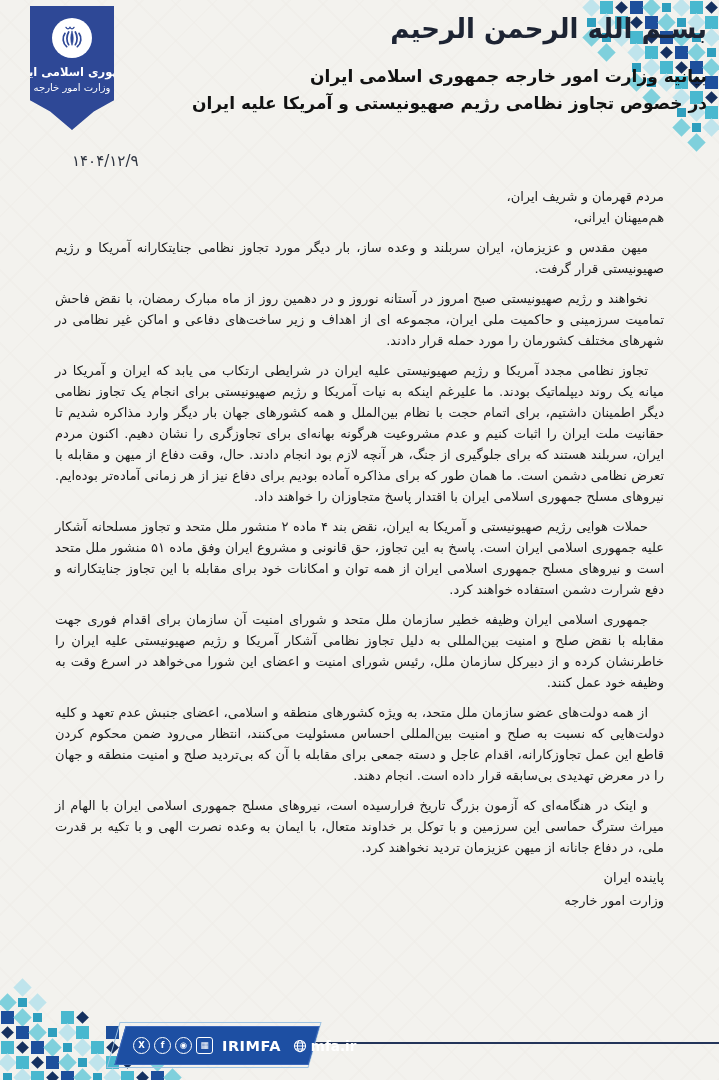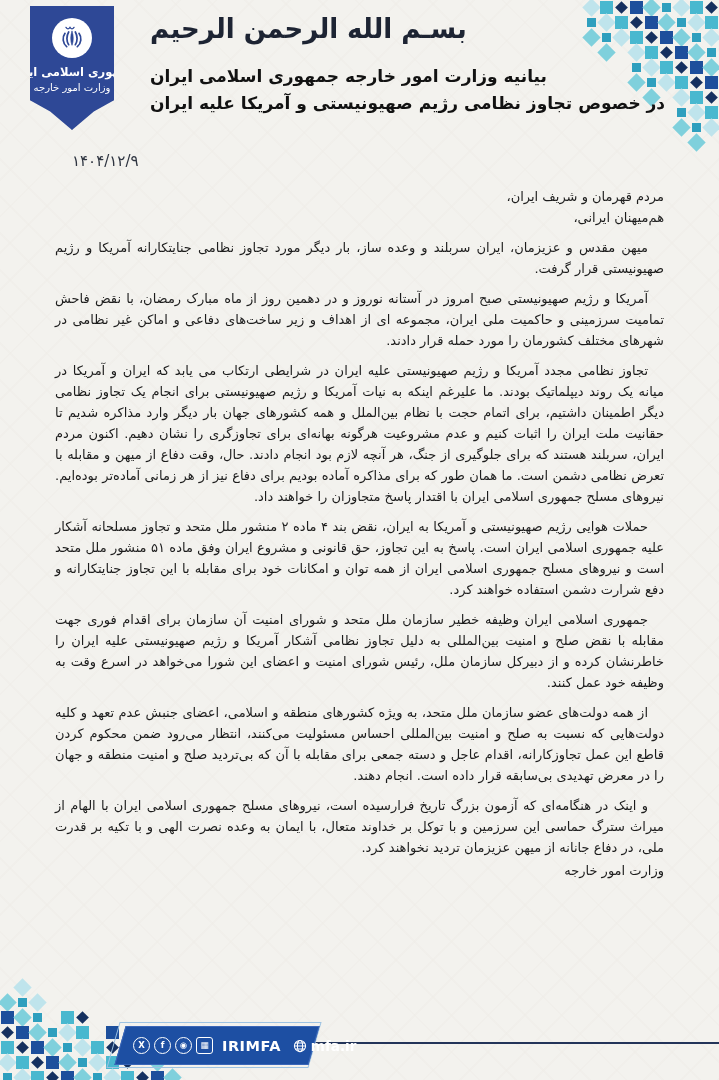--- a/index.html
+++ b/index.html
@@ -28,21 +28,21 @@
     display:flex; flex-direction:column; align-items:center;
     box-shadow:0 2px 4px rgba(0,0,0,.25);
   }
   .emblem-circle{
     width:40px; height:40px; margin-top:12px; background:#fff; border-radius:50%;
     display:flex; align-items:center; justify-content:center;
   }
   .emblem-line1{color:#fff; font-size:11.5px; font-weight:bold; margin-top:7px; white-space:nowrap;}
   .emblem-line2{color:#fff; font-size:10px; margin-top:3px; white-space:nowrap;}
   
-  .head-block{position:absolute; left:150px; right:3px; top:14px; text-align:left;}
+  .head-block{position:absolute; left:150px; right:12px; top:14px; text-align:right;}
   .bismillah{
     font-size:26px; font-weight:bold; color:#1d2433; line-height:1.2;
     margin-bottom:18px; transform:scaleY(1.04);
   }
   .title-line{font-size:17px; font-weight:bold; color:#121212; line-height:27px; margin:0;}
   .date{
     position:absolute; left:72px; top:152px; direction:ltr;
     font-size:15px; letter-spacing:6px; color:#2e3440;
   }
   
@@ -220,27 +220,28 @@
   </div>
 
   <div class="date">۱۴۰۴/۱۲/۹</div>
 
   <div class="content">
     <p class="salutation">مردم قهرمان و شریف ایران،</p>
     <p class="salutation">هم‌میهنان ایرانی،</p>
     <div>
 
     <p class="para">میهن مقدس و عزیزمان، ایران سربلند و وعده ساز، بار دیگر مورد تجاوز نظامی جنایتکارانه آمریکا و رژیم صهیونیستی قرار گرفت.</p>
-        <p class="para">آمریکا و رژیم صهیونیستی صبح امروز در آستانه نوروز و در دهمین روز از ماه مبارک رمضان، با نقض فاحش تمامیت سرزمینی و حاکمیت ملی ایران، مجموعه ای از اهداف و زیر ساخت‌های دفاعی و اماکن غیر نظامی در شهرهای مختلف کشورمان را مورد حمله قرار دادند.</p>
+        <p class="para">نخواهند و رژیم صهیونیستی صبح امروز در آستانه نوروز و در دهمین روز از ماه مبارک رمضان، با نقض فاحش تمامیت سرزمینی و حاکمیت ملی ایران، مجموعه ای از اهداف و زیر ساخت‌های دفاعی و اماکن غیر نظامی در شهرهای مختلف کشورمان را مورد حمله قرار دادند.</p>
         <p class="para">تجاوز نظامی مجدد آمریکا و رژیم صهیونیستی علیه ایران در شرایطی ارتکاب می یابد که ایران و آمریکا در میانه یک روند دیپلماتیک بودند. ما علیرغم اینکه به نیات آمریکا و رژیم صهیونیستی برای انجام یک تجاوز نظامی دیگر اطمینان داشتیم، برای اتمام حجت با نظام بین‌الملل و همه کشورهای جهان بار دیگر وارد مذاکره شدیم تا حقانیت ملت ایران را اثبات کنیم و عدم مشروعیت هرگونه بهانه‌ای برای تجاوزگری را نشان دهیم. اکنون مردم ایران، سربلند هستند که برای جلوگیری از جنگ، هر آنچه لازم بود انجام دادند. حال، وقت دفاع از میهن و مقابله با تعرض نظامی دشمن است. ما همان طور که برای مذاکره آماده بودیم برای دفاع نیز از هر زمانی آماده‌تر بوده‌ایم. نیروهای مسلح جمهوری اسلامی ایران با اقتدار پاسخ متجاوزان را خواهند داد.</p>
         <p class="para">حملات هوایی رژیم صهیونیستی و آمریکا به ایران، نقض بند ۴ ماده ۲ منشور ملل متحد و تجاوز مسلحانه آشکار علیه جمهوری اسلامی ایران است. پاسخ به این تجاوز، حق قانونی و مشروع ایران وفق ماده ۵۱ منشور ملل متحد است و نیروهای مسلح جمهوری اسلامی ایران از همه توان و امکانات خود برای مقابله با این تجاوز جنایتکارانه و دفع شرارت دشمن استفاده خواهند کرد.</p>
         <p class="para">جمهوری اسلامی ایران وظیفه خطیر سازمان ملل متحد و شورای امنیت آن سازمان برای اقدام فوری جهت مقابله با نقض صلح و امنیت بین‌المللی به دلیل تجاوز نظامی آشکار آمریکا و رژیم صهیونیستی علیه ایران را خاطرنشان کرده و از دبیرکل سازمان ملل، رئیس شورای امنیت و اعضای این شورا می‌خواهد در اسرع وقت به وظیفه خود عمل کنند.</p>
         <p class="para">از همه دولت‌های عضو سازمان ملل متحد، به ویژه کشورهای منطقه و اسلامی، اعضای جنبش عدم تعهد و کلیه دولت‌هایی که نسبت به صلح و امنیت بین‌المللی احساس مسئولیت می‌کنند، انتظار می‌رود ضمن محکوم کردن قاطع این عمل تجاوزکارانه، اقدام عاجل و دسته جمعی برای مقابله با آن که بی‌تردید صلح و امنیت منطقه و جهان را در معرض تهدیدی بی‌سابقه قرار داده است. انجام دهند.</p>
         <p class="para">و اینک در هنگامه‌ای که آزمون بزرگ تاریخ فرارسیده است، نیروهای مسلح جمهوری اسلامی ایران با الهام از میراث سترگ حماسی این سرزمین و با توکل بر خداوند متعال، با ایمان به وعده نصرت الهی و با تکیه بر قدرت ملی، در دفاع جانانه از میهن عزیزمان تردید نخواهند کرد.</p>
       </div>
+    <p class="closing">پاینده ایران</p>
     <p class="closing-2">وزارت امور خارجه</p>
   </div>
 
   <div class="footer-line"></div>
   <div class="banner-outline"></div>
   <div class="footer-banner">
     <div class="banner-inner">
       <span id="social-icons" style="display:flex;gap:4px;align-items:center;">
 
       <span class="sicon">X</span>

